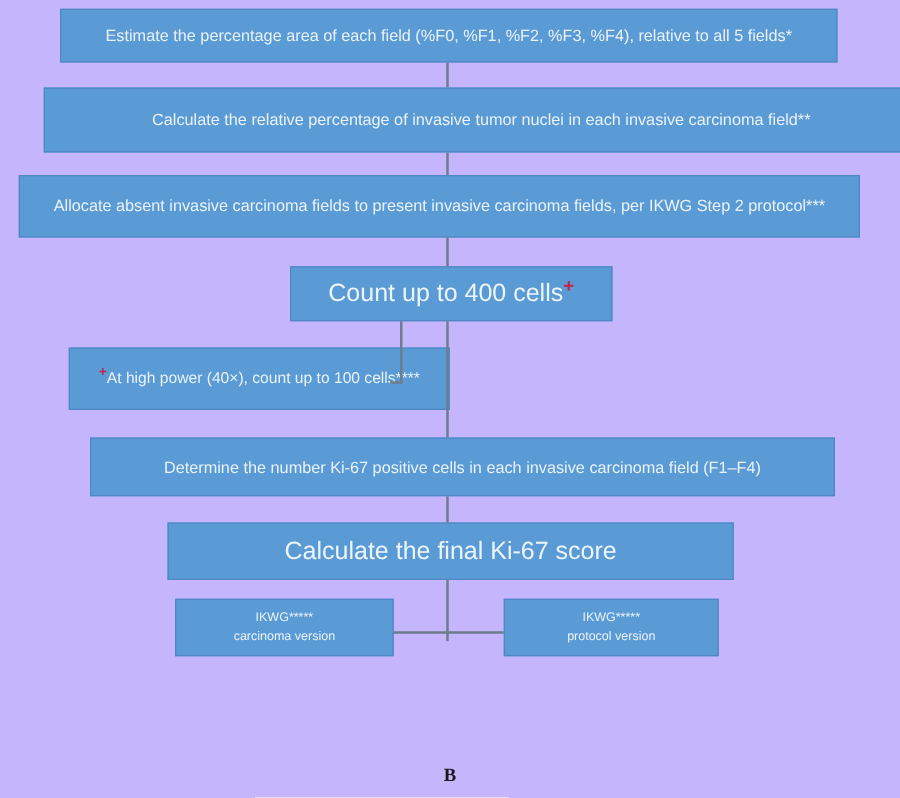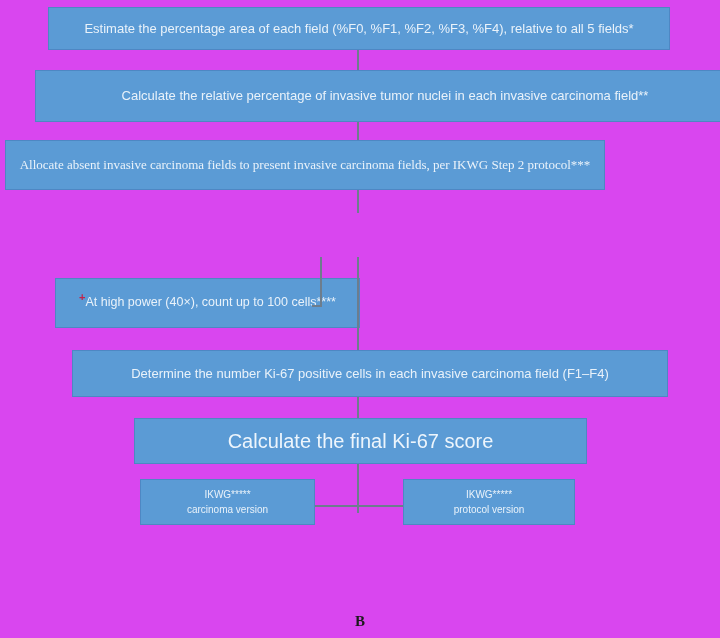--- a/index.html
+++ b/index.html
@@ -4,21 +4,21 @@
 <style>
   html, body {
     margin: 0;
     padding: 0;
     background: #ffffff;
   }
   .canvas {
     position: relative;
     width: 720px;
     height: 638px;
-    background: #d946ef;
+    background: #c4b5fd;
     font-family: "Liberation Sans", sans-serif;
     overflow: hidden;
   }
   .box {
     position: absolute;
     background: #5b9bd5;
     border: 1px solid #4e87c3;
     color: #e9f2fa;
     display: flex;
     align-items: center;
@@ -59,21 +59,21 @@
     text-align: center;
     font-family: "Liberation Serif", serif;
     font-weight: bold;
     font-size: 15px;
     color: #1a1a1a;
   }
 
   
   #box-estimate      { left: 48px;  top: 7px;   width: 622px; height: 43px; }
   #box-calc-relative { left: 10px;  top: 70px;  width: 700px; height: 52px; margin-left: 25px; }
-  #box-allocate      { left: 5px;   top: 140px; width: 600px; height: 50px; font-family: Liberation Serif, serif; }
+  #box-allocate      { left: 15px;   top: 140px; width: 673px; height: 50px; }
   #box-count         { left: 232px; top: 213px; width: 258px; height: 44px; }
   #box-note          { left: 7px;   top: 278px; width: 305px; height: 50px; margin-left: 48px; }
   #box-determine     { left: 72px;  top: 350px; width: 596px; height: 47px; }
   #box-final         { left: 134px; top: 418px; width: 453px; height: 46px; justify-content: center; }
   #box-unweighted    { left: 140px; top: 479px; width: 175px; height: 46px; }
   #box-weighted      { left: 403px; top: 479px; width: 172px; height: 46px; }
 
   
   #conn-1      { left: 357px; top: 50px;  height: 20px; }
   #conn-2      { left: 357px; top: 122px; height: 18px; }
@@ -95,20 +95,23 @@
   </div>
 
   <div class="box small-text" id="box-calc-relative">
     <span>Calculate the relative percentage of invasive tumor nuclei in each invasive carcinoma field**</span>
   </div>
 
   <div class="box small-text" id="box-allocate">
     <span>Allocate absent invasive carcinoma fields to present invasive carcinoma fields, per IKWG Step 2 protocol***</span>
   </div>
 
+  <div class="box big-text" id="box-count">
+    <span><span>Count up to 400 cells</span><span class="sup-plus">+</span></span>
+  </div>
 
   <div class="box note-text" id="box-note">
     <span><span class="note-sup">+</span><span>At high power (40×), count up to 100 cells****</span><br></span>
   </div>
 
   <div class="box small-text" id="box-determine">
     <span>Determine the number Ki-67 positive cells in each invasive carcinoma field (F1–F4)</span>
   </div>
 
   <div class="box big-text" id="box-final">

